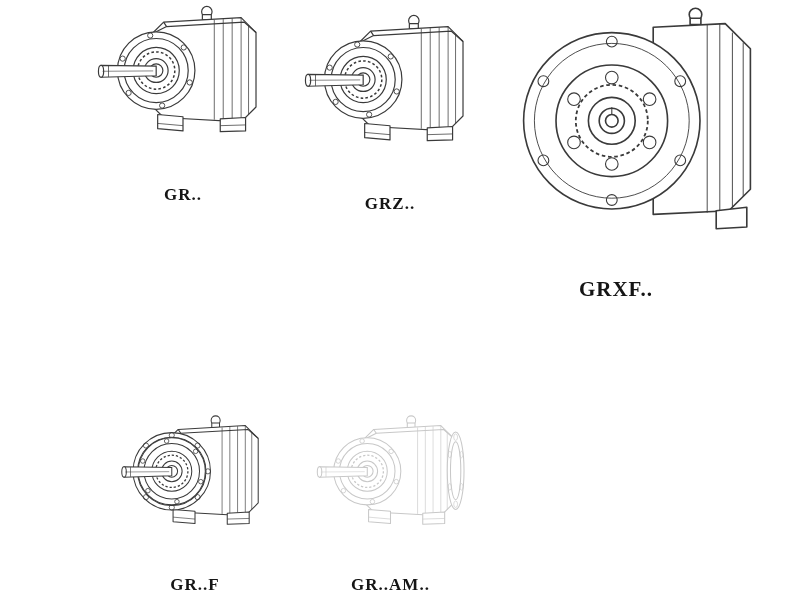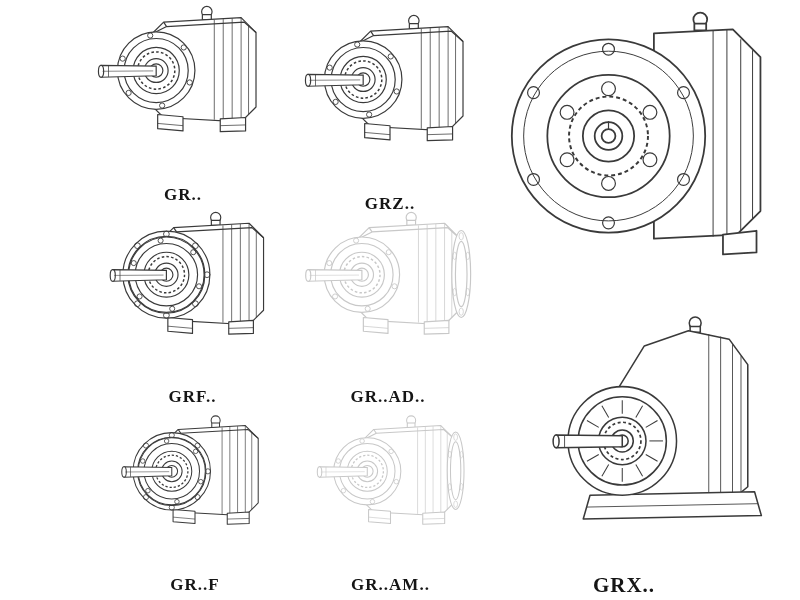--- a/index.html
+++ b/index.html
@@ -184,41 +184,24 @@
         <use href="#core-circles"></use>
         <use href="#core-shaft"></use>
     </svg>
     <div class="label">GRZ..</div>
   </div>
 
   <div class="cell" style="left:498px; top:2px; width:296px; height:300px">
     <svg class="drawing ink" viewBox="0 0 300 270">
       <use href="#grxf-drawing"></use>
     </svg>
-  </div>
-
-  <div class="cell" style="left:85px; top:208px; width:215px; height:202px">
-    <svg class="drawing ink" viewBox="0 0 240 200">
-      <use href="#core-body"></use>
-        <use href="#flange-front"></use>
-        <use href="#core-circles"></use>
-        <use href="#core-shaft"></use>
-    </svg>
-    <div class="label">GRF..</div>
-  </div>
-
-  <div class="cell" style="left:288px; top:208px; width:200px; height:202px">
-    <svg class="drawing phantom" viewBox="0 0 240 200">
-      <use href="#core-body"></use>
-        <use href="#core-circles"></use>
-        <use href="#flange-right"></use>
-        <use href="#core-shaft"></use>
-    </svg>
-    <div class="label">GR..AD..</div>
-  </div>
+    <div class="label label-lg" style="transform:translateX(-30px)">GRXF..</div>
+  </div>
+
+
 
   <div class="cell" style="left:288px; top:412px; width:205px; height:186px">
     <svg class="drawing phantom" viewBox="0 0 240 200">
       <use href="#core-body"></use>
         <use href="#core-circles"></use>
         <use href="#flange-right"></use>
         <use href="#core-shaft"></use>
     </svg>
     <div class="label">GR..AM..</div>
   </div>
@@ -226,20 +209,14 @@
   <div class="cell" style="left:85px; top:412px; width:220px; height:186px">
     <svg class="drawing ink" viewBox="0 0 240 200">
       <use href="#core-body"></use>
         <use href="#flange-front"></use>
         <use href="#core-circles"></use>
         <use href="#core-shaft"></use>
     </svg>
     <div class="label">GR..F</div>
   </div>
 
-  <div class="cell" style="left:498px; top:312px; width:296px; height:286px">
-    <svg class="drawing ink" viewBox="0 0 300 270">
-      <use href="#grx-drawing"></use>
-    </svg>
-    <div class="label label-lg" style="transform:translateX(-22px)">GRX..</div>
-  </div>
 
 </div>
 
 </body></html>

